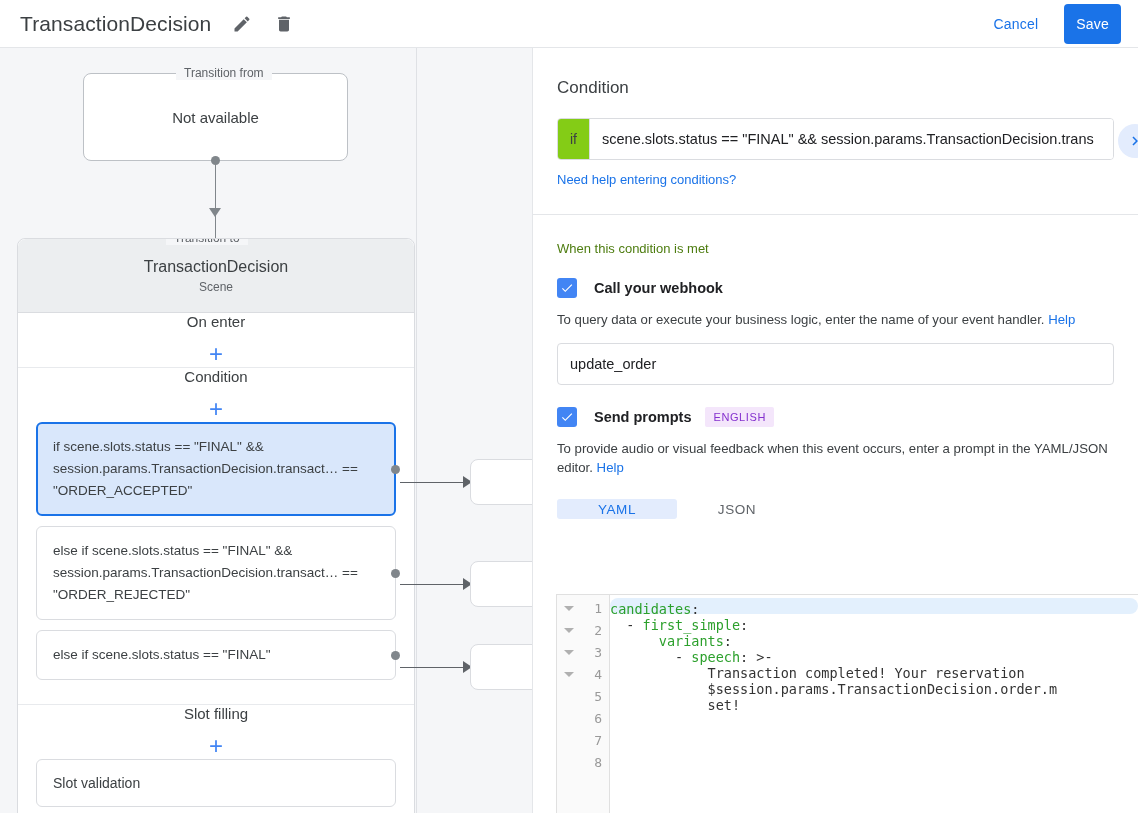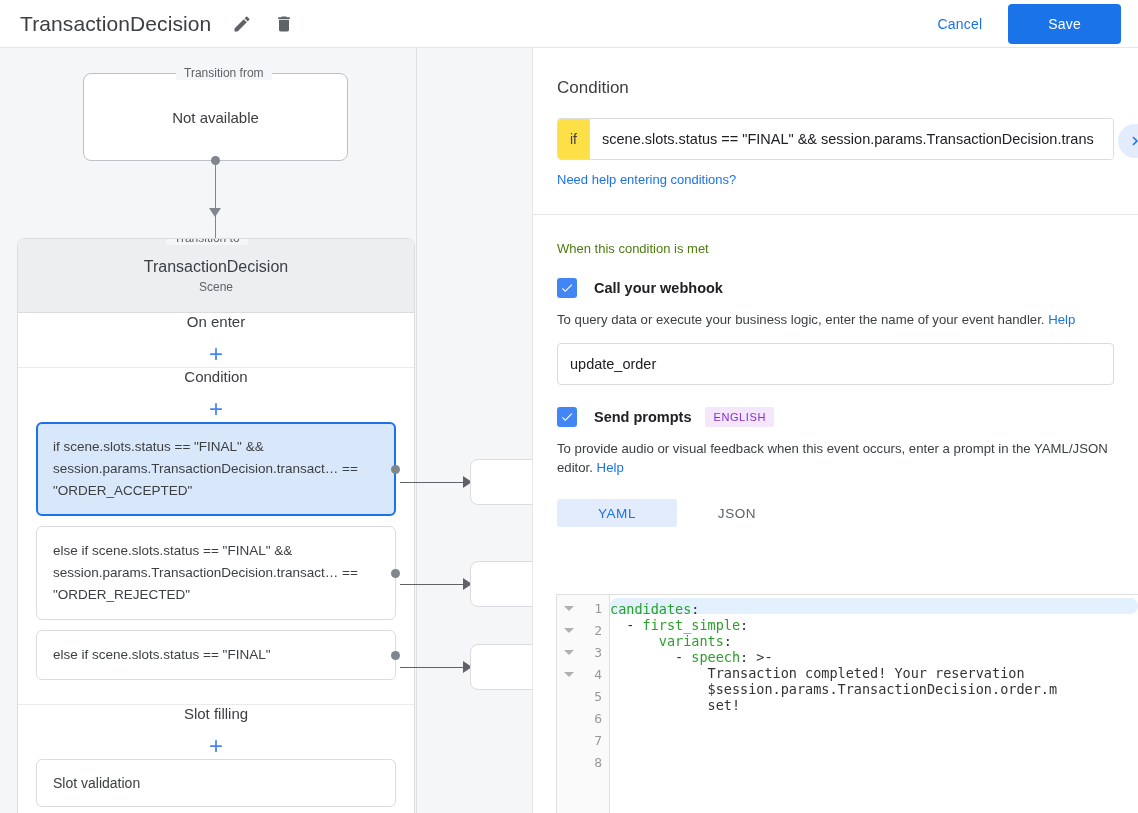--- a/index.html
+++ b/index.html
@@ -45,21 +45,21 @@
     cursor: pointer;
     letter-spacing: 0.2px;
   }
   .btn-save {
     margin-left: 12px; margin-right: 17px;
     font-size: 14px; font-weight: 500;
     color: #fff;
     background: #1a73e8;
     border: none;
     border-radius: 4px;
-    padding: 0 40px;
+    padding: 0 12px;
     height: 40px;
     cursor: pointer;
     letter-spacing: 0.2px;
   }
 
   
   .body-wrap {
     position: absolute; top: 48px; left: 0;
     width: 1138px; height: 765px;
   }
@@ -279,21 +279,21 @@
   .cond-input-row {
     margin-top: 20px;
     display: flex;
     border: 1px solid #dadce0;
     border-radius: 4px;
     height: 42px;
     overflow: hidden;
   }
   .cond-if {
     width: 32px;
-    background: #fde047;
+    background: #84cc16;
     border-right: 1px solid #dadce0;
     display: flex; align-items: center; justify-content: center;
     font-size: 14px;
     color: #3c4043;
     flex: none;
   }
   .cond-input {
     flex: 1;
     border: none;
     outline: none;
@@ -366,21 +366,21 @@
     font-family: "Liberation Sans", sans-serif;
     color: #202124;
     outline: none;
   }
 
   .tabs {
     display: flex;
     margin-top: 22px;
   }
   .tab {
-    width: 120px; height: 28px;
+    width: 120px; height: 20px;
     display: flex; align-items: center; justify-content: center;
     font-size: 13.5px;
     font-weight: 500;
     letter-spacing: 0.6px;
     color: #5f6368;
     cursor: pointer;
     border-radius: 3px;
   }
   .tab.active {
     background: #e3ecfd;

